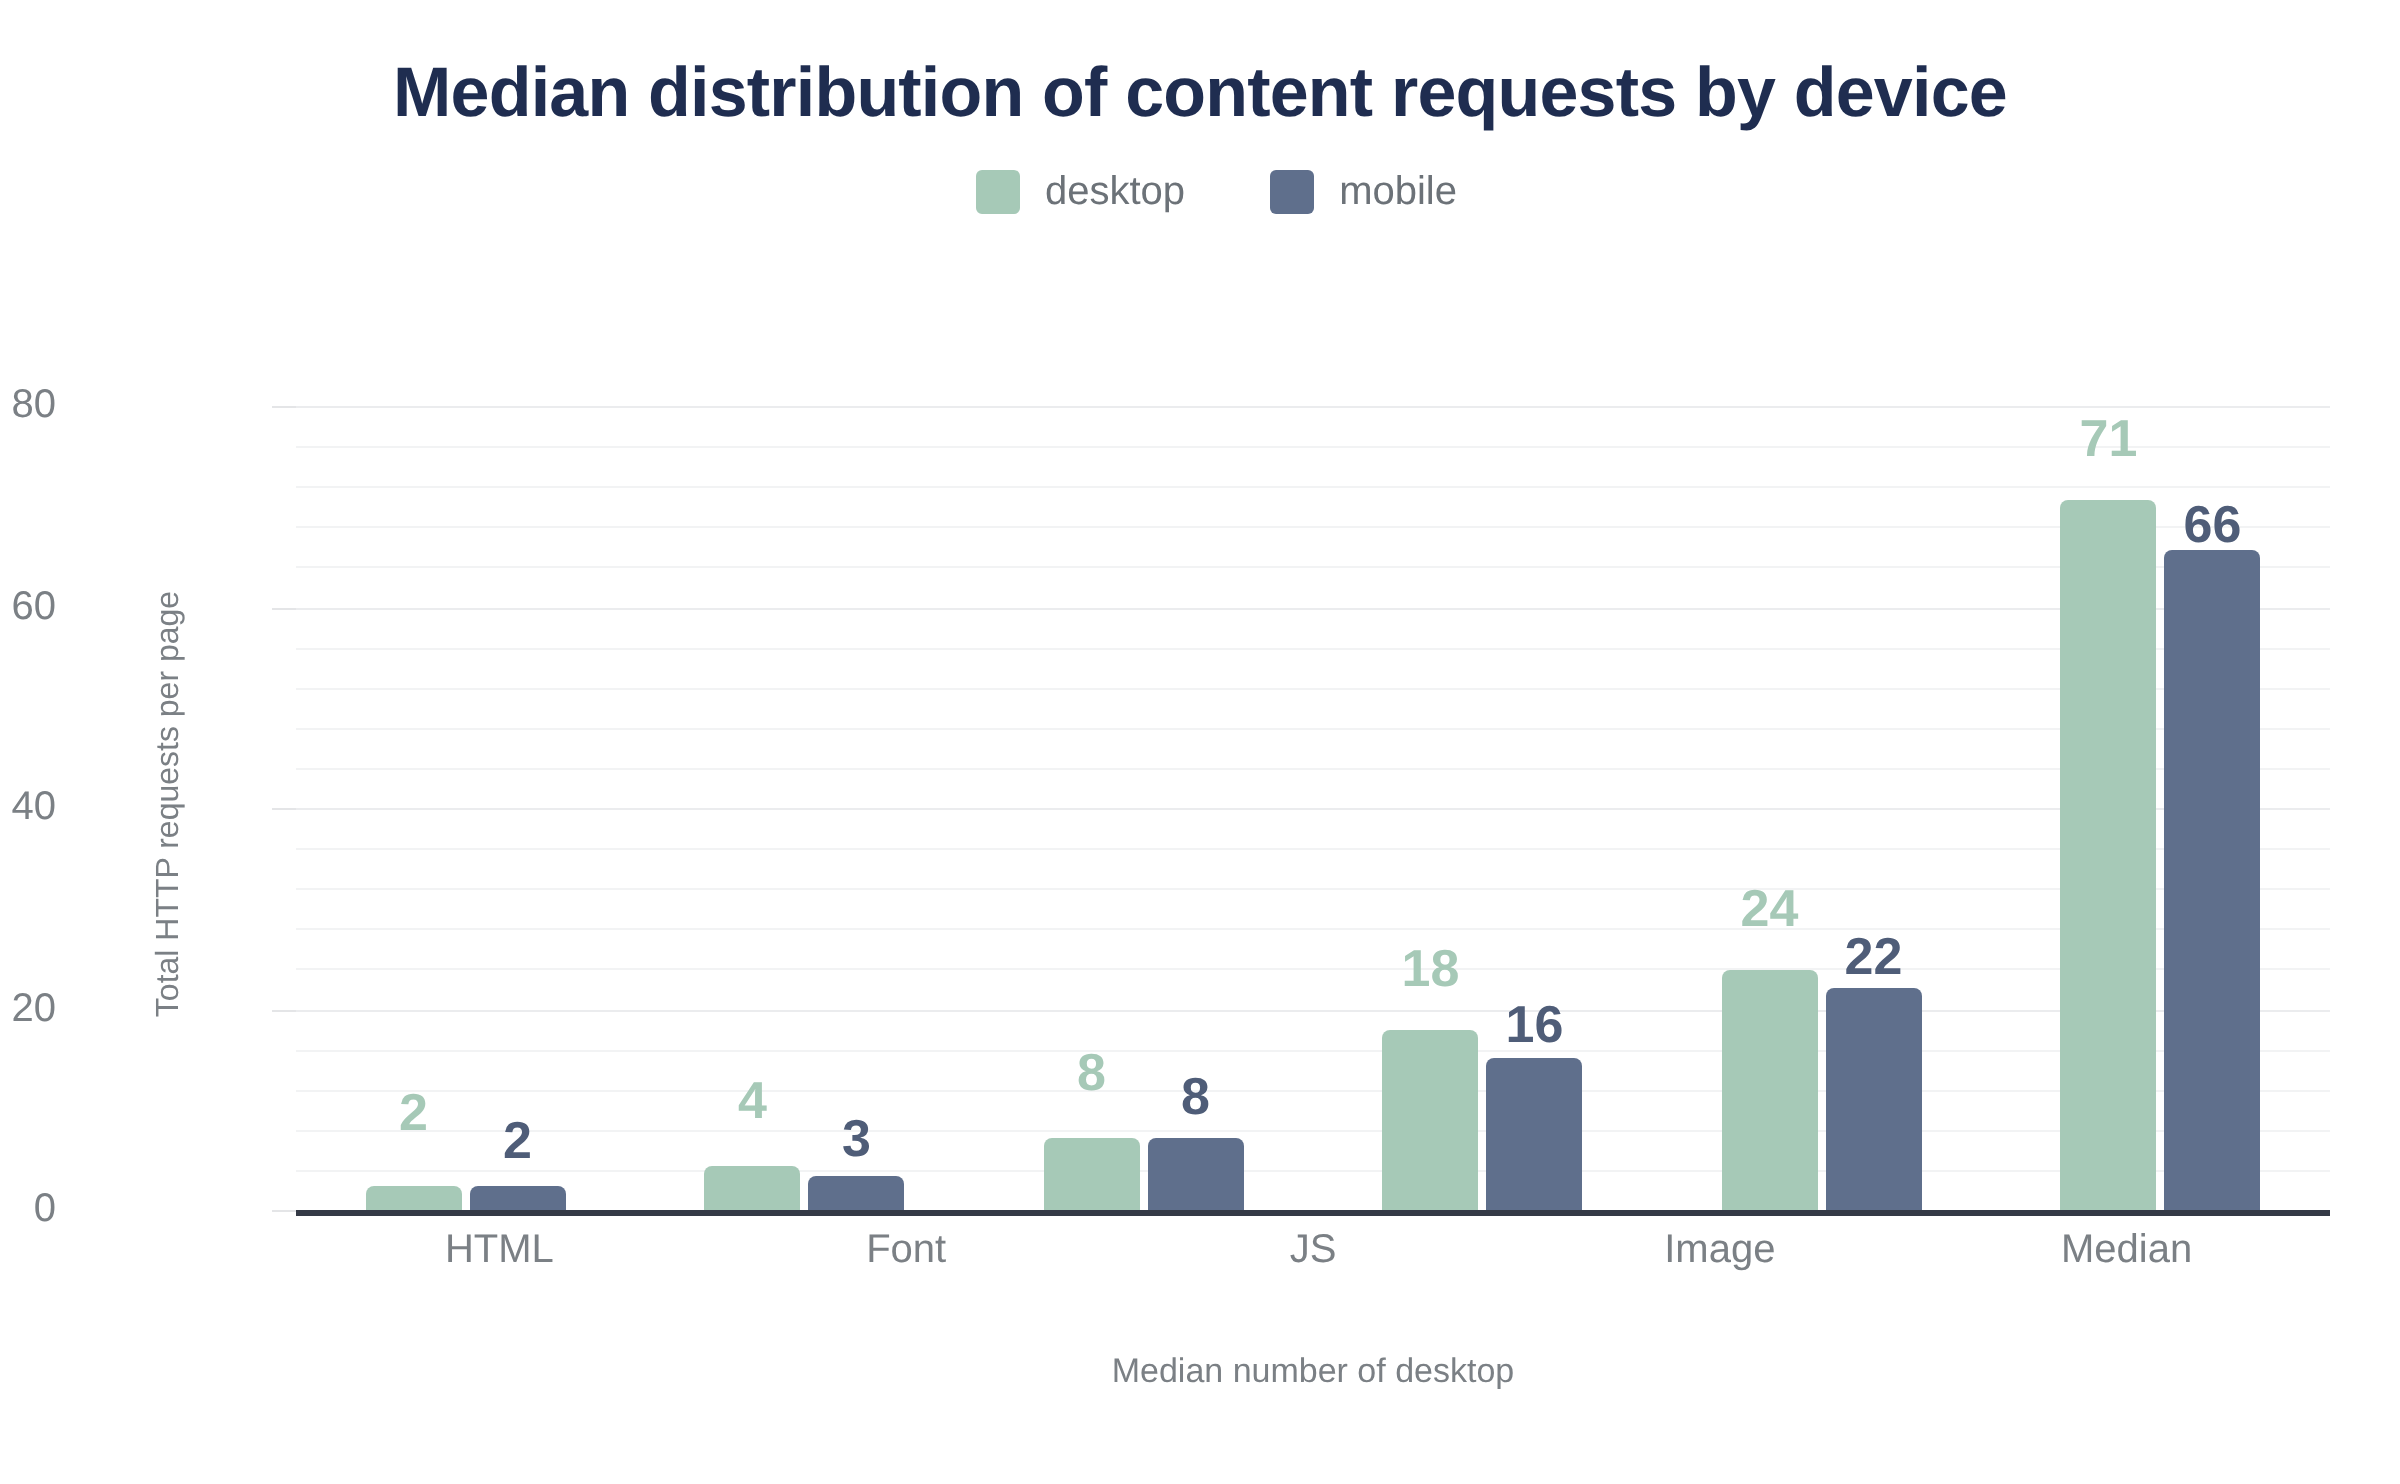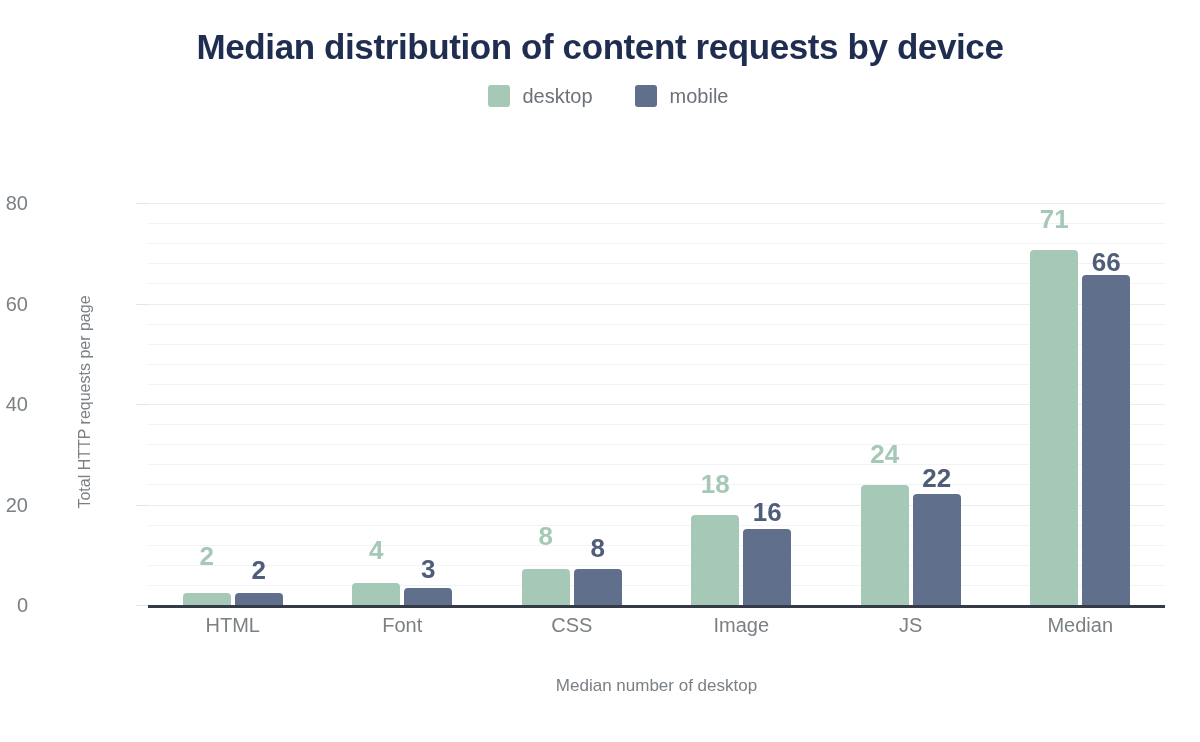--- a/index.html
+++ b/index.html
@@ -297,20 +297,19 @@
           <div class="bar mobile" style="height: 330px; background: rgb(95, 111, 140);"></div>
         </div>
       </div>
     </div>
 
   <div class="axis-line"></div>
 
   <div class="x-labels" id="xlabels">
       <div class="x-label">HTML</div>
       <div class="x-label">Font</div>
-      <div class="x-label">CSS</div>
+      <div class="x-label">JS</div>
       <div class="x-label">Image</div>
-      <div class="x-label">JS</div>
       <div class="x-label">Median</div>
     </div>
 
   <div class="x-axis-title">Median number of desktop</div>
 </div>
 
 </body></html>

